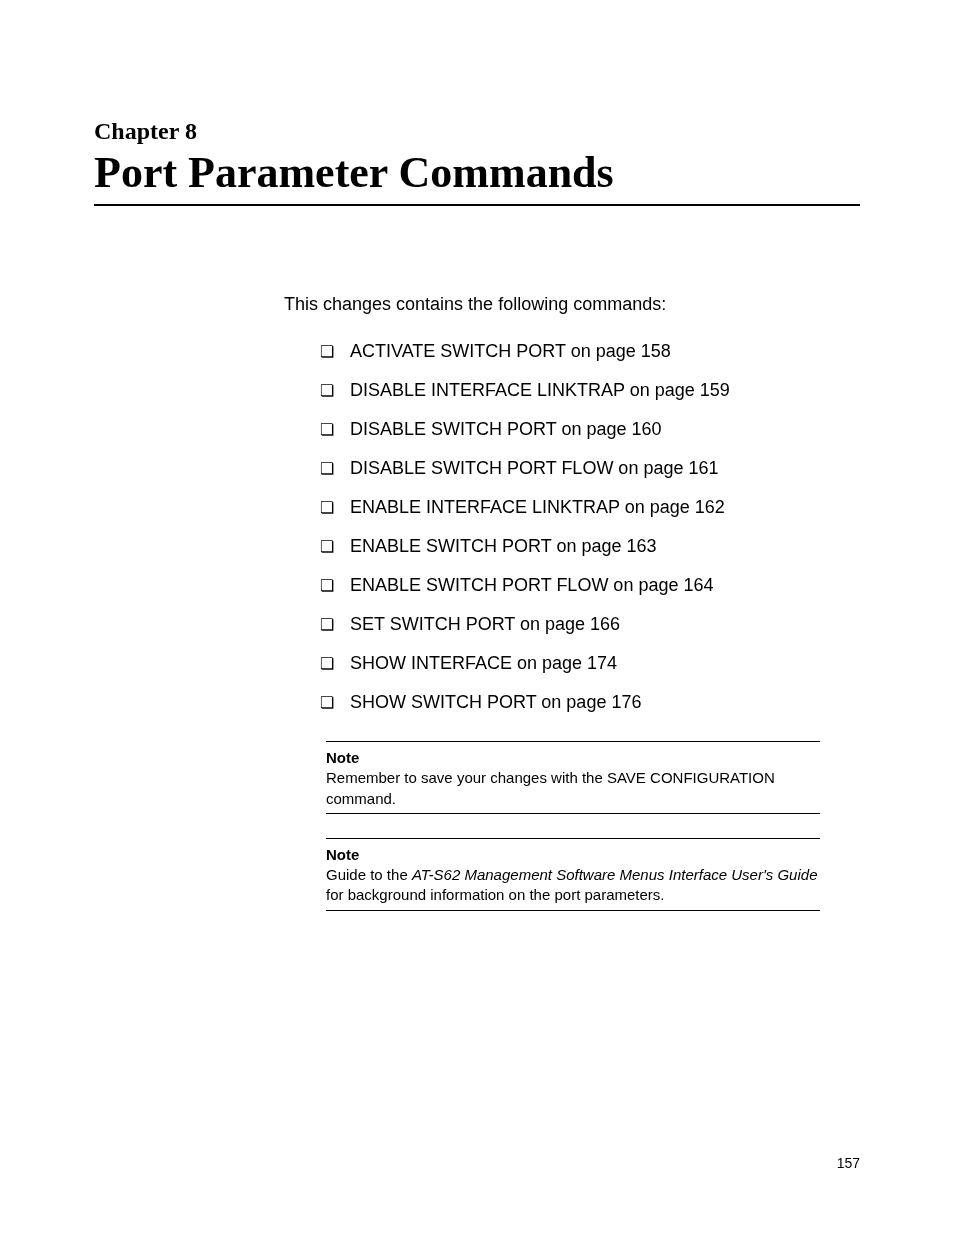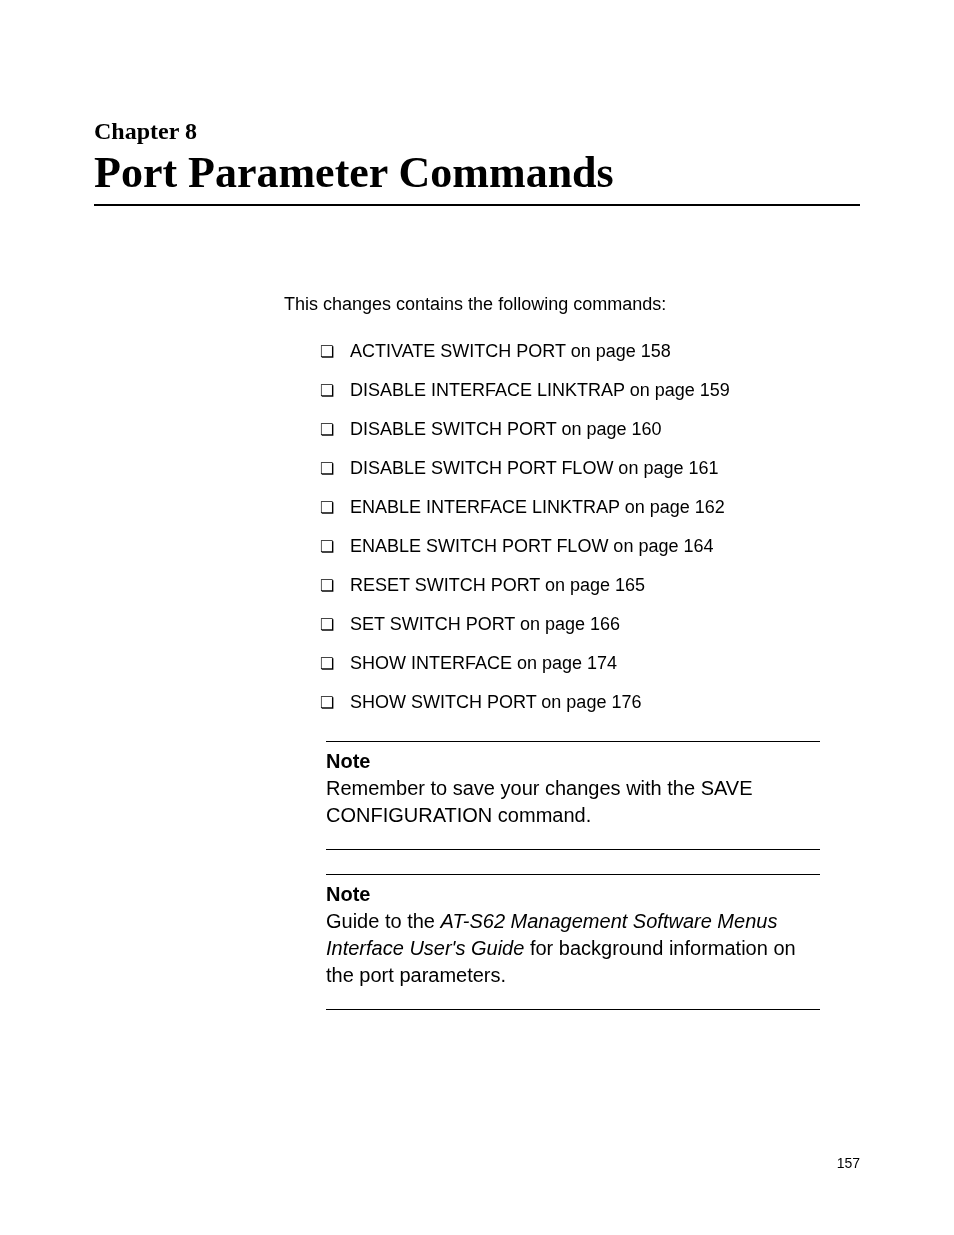--- a/index.html
+++ b/index.html
@@ -52,23 +52,23 @@
     position: absolute;
     left: 0;
     top: 1px;
     font-size: 16px;
   }
   .note-block {
     margin-left: 232px;
     margin-right: 40px;
     border-top: 1px solid #000;
     border-bottom: 1px solid #000;
-    padding: 6px 0 20px 0;
+    padding: 6px 0 4px 0;
     margin-bottom: 24px;
-    font-size: 20px;
+    font-size: 15px;
     line-height: 1.35;
   }
   .note-label {
     font-weight: bold;
   }
   .italic {
     font-style: italic;
   }
   .page-number {
     position: absolute;
@@ -86,22 +86,22 @@
   <div class="chapter-title">Port Parameter Commands</div>
 
   <div class="intro">This changes contains the following commands:</div>
 
   <ul class="cmd-list">
     <li>ACTIVATE SWITCH PORT on page 158</li>
     <li>DISABLE INTERFACE LINKTRAP on page 159</li>
     <li>DISABLE SWITCH PORT on page 160</li>
     <li>DISABLE SWITCH PORT FLOW on page 161</li>
     <li>ENABLE INTERFACE LINKTRAP on page 162</li>
+    <li>ENABLE SWITCH PORT on page 163</li>
     <li>ENABLE SWITCH PORT FLOW on page 164</li>
-    <li>RESET SWITCH PORT on page 165</li>
     <li>SET SWITCH PORT on page 166</li>
     <li>SHOW INTERFACE on page 174</li>
     <li>SHOW SWITCH PORT on page 176</li>
   </ul>
 
   <div class="note-block">
     <span class="note-label">Note</span><br>
     <span>Remember to save your changes with the SAVE CONFIGURATION command.</span>
   </div>
 

